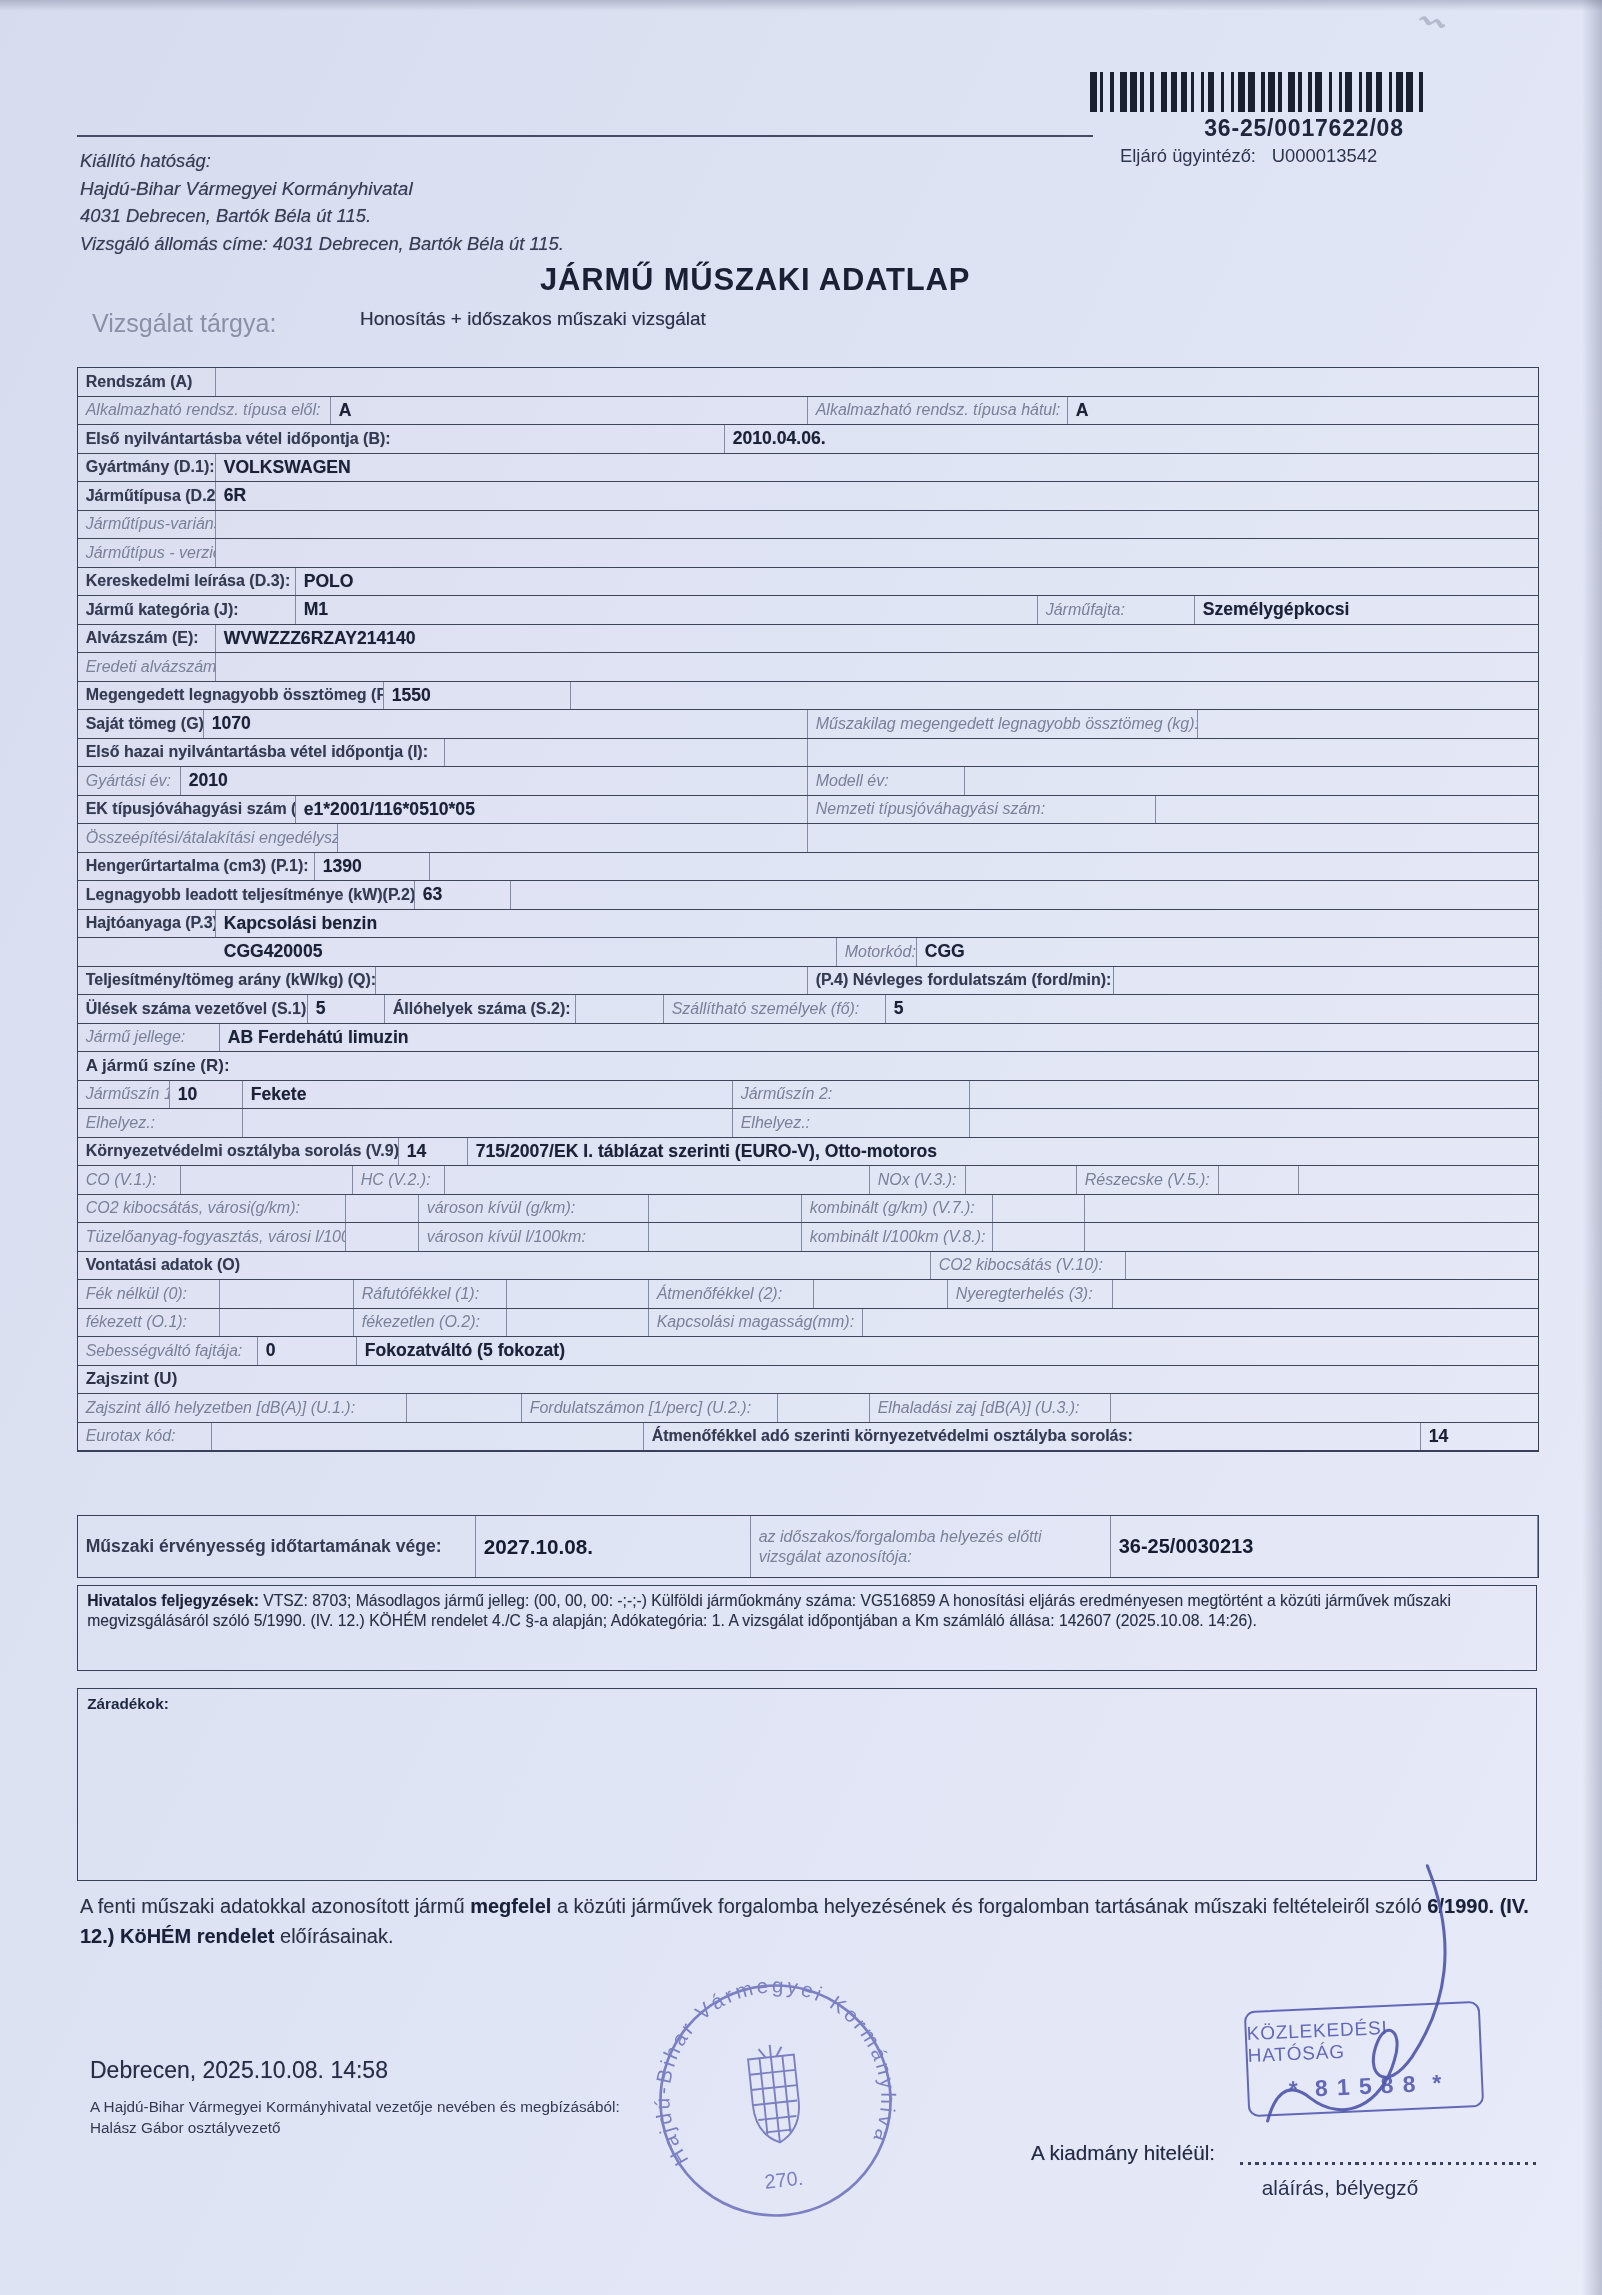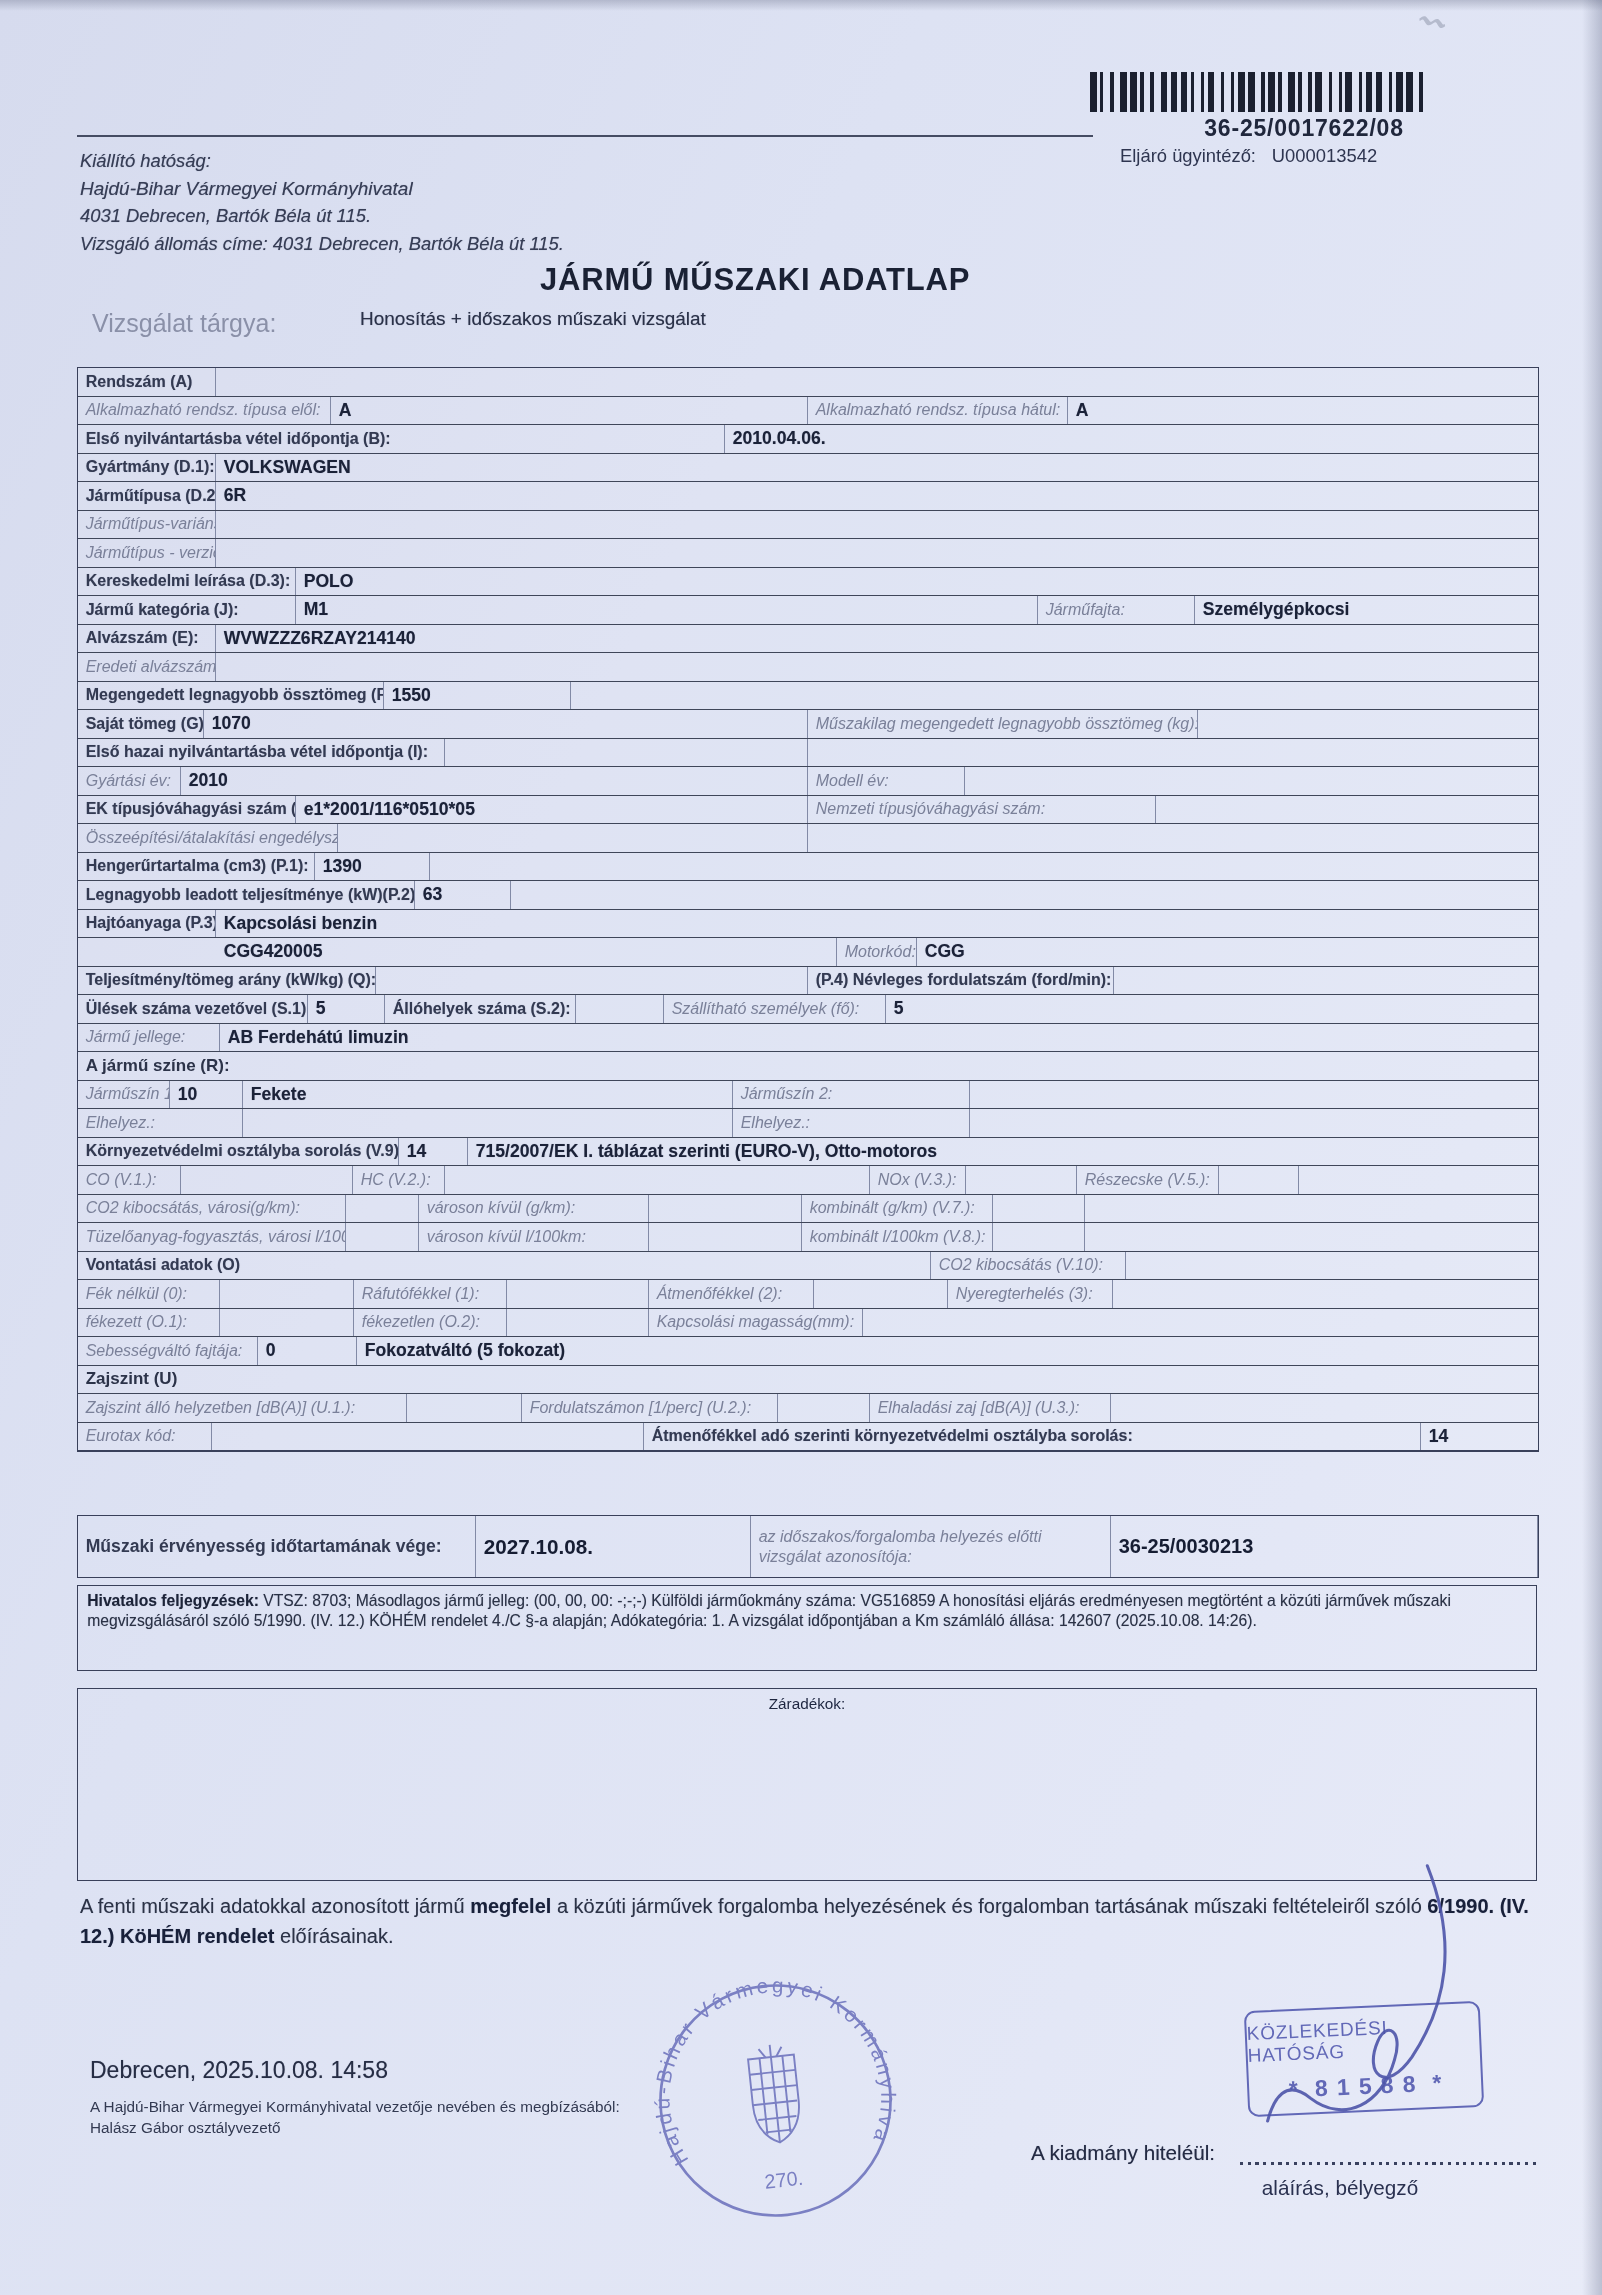--- a/index.html
+++ b/index.html
@@ -42,21 +42,21 @@
   .validity{left:77px;top:1515px;width:1460px;height:61px;border:1.5px solid #39405a;display:flex;}
   .validity .cell{border-right:0.8px solid #828aa6;}
   .vlab{font-size:17.6px;font-weight:700;color:#333a52;width:398px;}
   .vval{font-size:20.7px;font-weight:700;color:#161d33;width:275px;}
   .vglab{font-size:16px;font-style:italic;color:#7a8099;width:360px;white-space:normal!important;line-height:20px;}
   .vid{font-size:20px;font-weight:700;color:#161d33;flex:1;}
   .notes{left:77px;top:1585px;width:1460px;height:86px;border:1.5px solid #39405a;box-sizing:border-box;padding:4.6px 9.2px;
     font-size:15.7px;line-height:20.7px;color:#2b3246;text-shadow:0 0 0.8px rgba(30,40,70,.35);}
   .notes b{color:#1c2338;}
   .clauses{left:77px;top:1688px;width:1460px;height:193px;border:1.5px solid #39405a;box-sizing:border-box;padding:6.1px 9.2px;}
-  .clauses .lab{font-size:15.3px;font-weight:400;color:#1e2640;text-align:center;}
+  .clauses .lab{font-size:15.3px;font-weight:700;color:#1e2640;}
   .statement{left:80px;top:1891px;width:1457px;font-size:20px;line-height:30px;color:#2b3246;text-shadow:0 0 0.8px rgba(30,40,70,.3);}
   .statement b{color:#18203a;}
   
   .f-date{left:90px;top:2057px;font-size:23px;color:#262d44;text-shadow:0 0 0.8px rgba(30,40,70,.4);}
   .f-sub{left:90px;top:2097px;font-size:15.3px;line-height:20.7px;color:#333a52;}
   .kiad-label{left:1031px;top:2141px;font-size:20.7px;color:#242b44;}
   .dotline{left:1240px;top:2162px;width:300px;height:3.1px;
     background:repeating-linear-gradient(to right,#39415f 0 3.1px,transparent 3.1px 7.7px);}
   .kiad-sign{left:1191px;top:2176px;width:298px;text-align:center;font-size:20.7px;color:#2a3150;}
   .stamp-round{left:649px;top:1974px;transform:rotate(-6deg);opacity:.88;}

